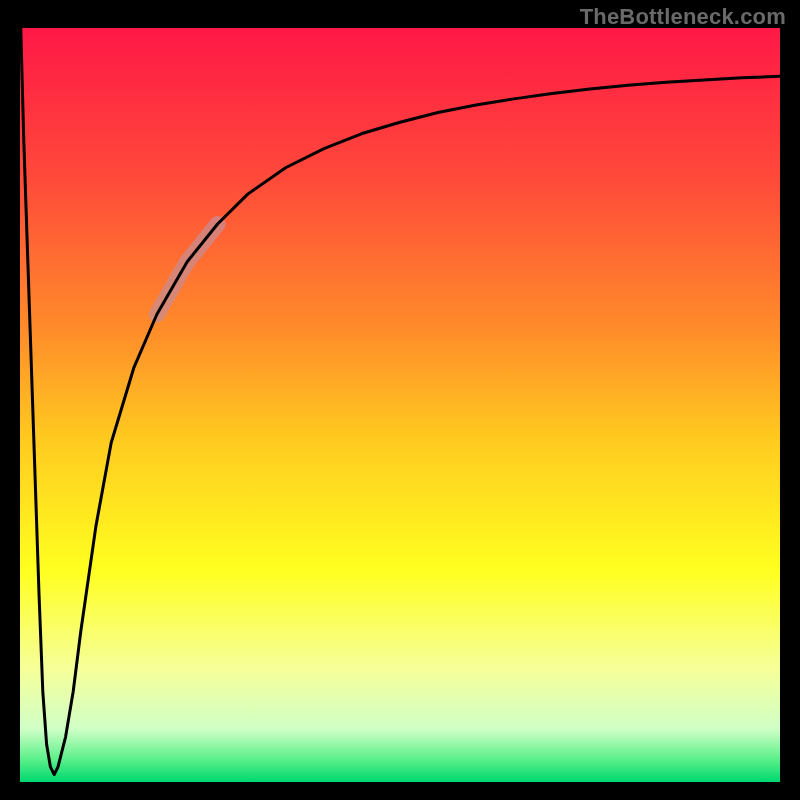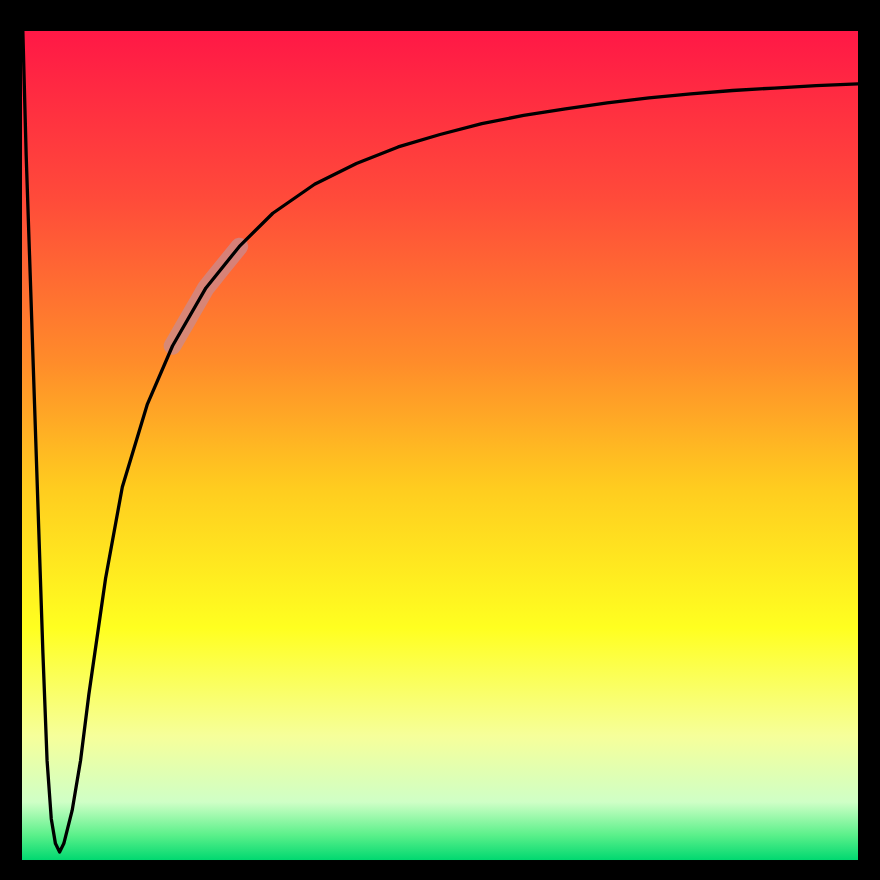--- a/index.html
+++ b/index.html
@@ -53,20 +53,21 @@
     stroke-opacity: 0.75;
     stroke-width: 16;
     stroke-linecap: round;
   }
 </style>
 </head>
 <body>
 
 <div class="frame">
 
+  <div class="watermark">TheBottleneck.com</div>
 
   <div class="plot-area">
     <svg viewBox="0 0 760 754">
       <defs>
         <linearGradient id="bg-grad" x1="0" y1="0" x2="0" y2="1">
             <stop offset="0.0%" stop-color="#ff1846"></stop>
             <stop offset="20.0%" stop-color="#ff4a3a"></stop>
             <stop offset="40.0%" stop-color="#ff8c2a"></stop>
             <stop offset="55.0%" stop-color="#ffcc1f"></stop>
             <stop offset="72.0%" stop-color="#ffff20"></stop>

